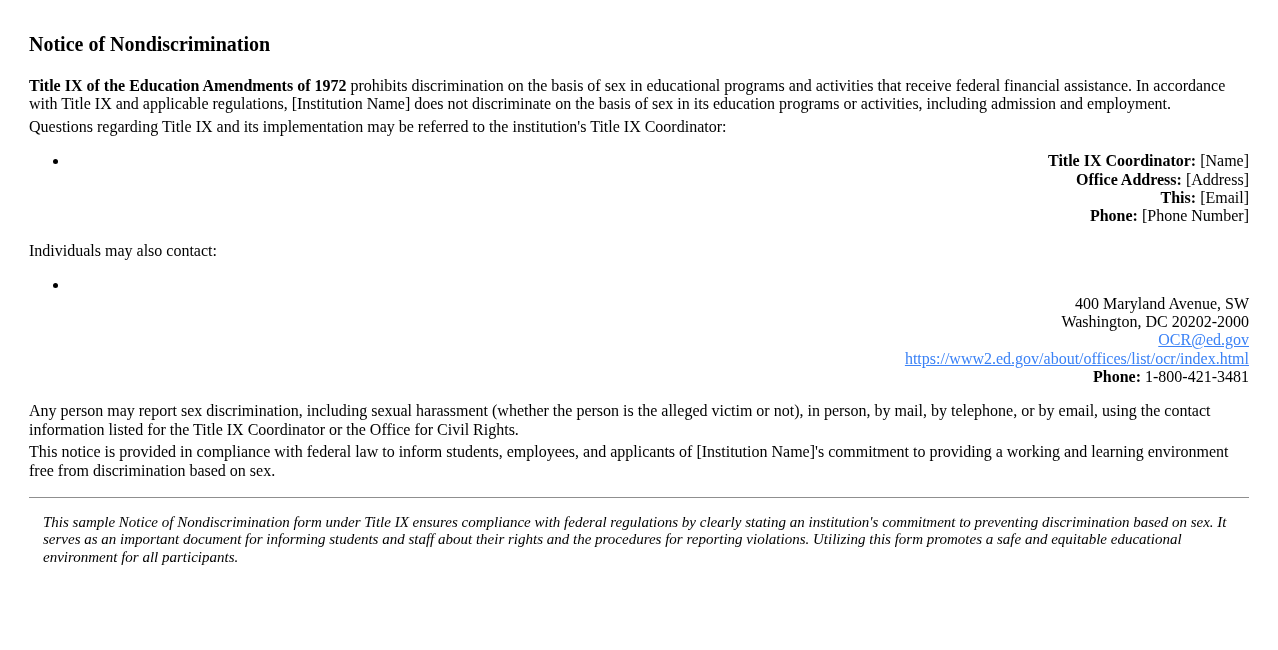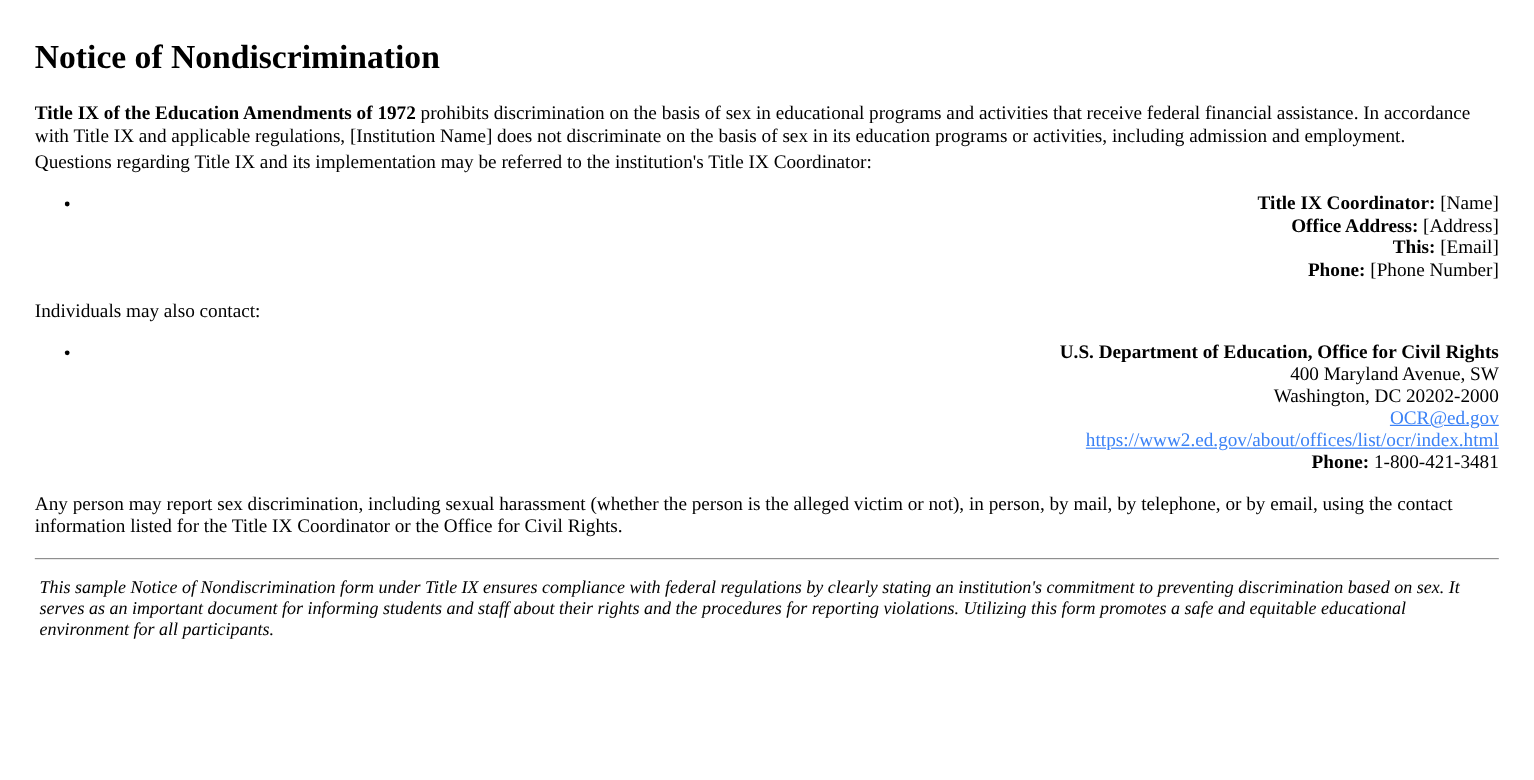--- a/index.html
+++ b/index.html
@@ -13,21 +13,21 @@
     font-size: 16px;
     line-height: 1.15;
     width: 1278px;
     min-height: 650px;
     box-sizing: border-box;
   }
   .page {
     padding: 12px 29px 20px 29px;
   }
   h1.page-title {
-    font-size: 28px;
+    font-size: 20px;
     font-weight: bold;
     margin: 21px 0;
   }
   p {
     margin: 4px 0;
   }
   b, .bold { font-weight: bold; }
   ul {
     margin: 16px 0;
     padding-left: 40px;
@@ -44,21 +44,21 @@
   }
   hr.separator {
     border: none;
     border-top: 1px solid #8f8f8f;
     height: 0;
     margin: 17px 0 15px 0;
   }
   .footer-note {
     font-style: italic;
     font-size: 15px;
-    margin: 16px 4px;
+    margin: 16px 14px;
   }
 </style>
 </head>
 <body>
 
 <div class="page">
 
   <h1 class="page-title">Notice of Nondiscrimination</h1>
 
   <p>
@@ -73,29 +73,30 @@
       <b>Office Address:</b><span> [Address]</span><br>
       <b>This:</b><span> [Email]</span><br>
       <b>Phone:</b><span> [Phone Number]</span>
     </li>
   </ul>
 
   <p>Individuals may also contact:</p>
 
   <ul>
     <li>
-      <b>U.S. Department of Education, Office for Civil Rights</b><br>
+      <br>
       <span>400 Maryland Avenue, SW</span><br>
       <span>Washington, DC 20202-2000</span><br>
       <a class="link" href="#">OCR@ed.gov</a><br>
       <a class="link" href="#">https://www2.ed.gov/about/offices/list/ocr/index.html</a><br>
       <b>Phone:</b><span> 1-800-421-3481</span>
     </li>
   </ul>
 
   <p>Any person may report sex discrimination, including sexual harassment (whether the person is the alleged victim or not), in person, by mail, by telephone, or by email, using the contact information listed for the Title IX Coordinator or the Office for Civil Rights.</p>
 
+  <p>This notice is provided in compliance with federal law to inform students, employees, and applicants of [Institution Name]'s commitment to providing a working and learning environment free from discrimination based on sex.</p>
 
   <hr class="separator">
 
   <p class="footer-note">This sample Notice of Nondiscrimination form under Title IX ensures compliance with federal regulations by clearly stating an institution's commitment to preventing discrimination based on sex. It serves as an important document for informing students and staff about their rights and the procedures for reporting violations. Utilizing this form promotes a safe and equitable educational environment for all participants.</p>
 
 </div>
 
 </body></html>

